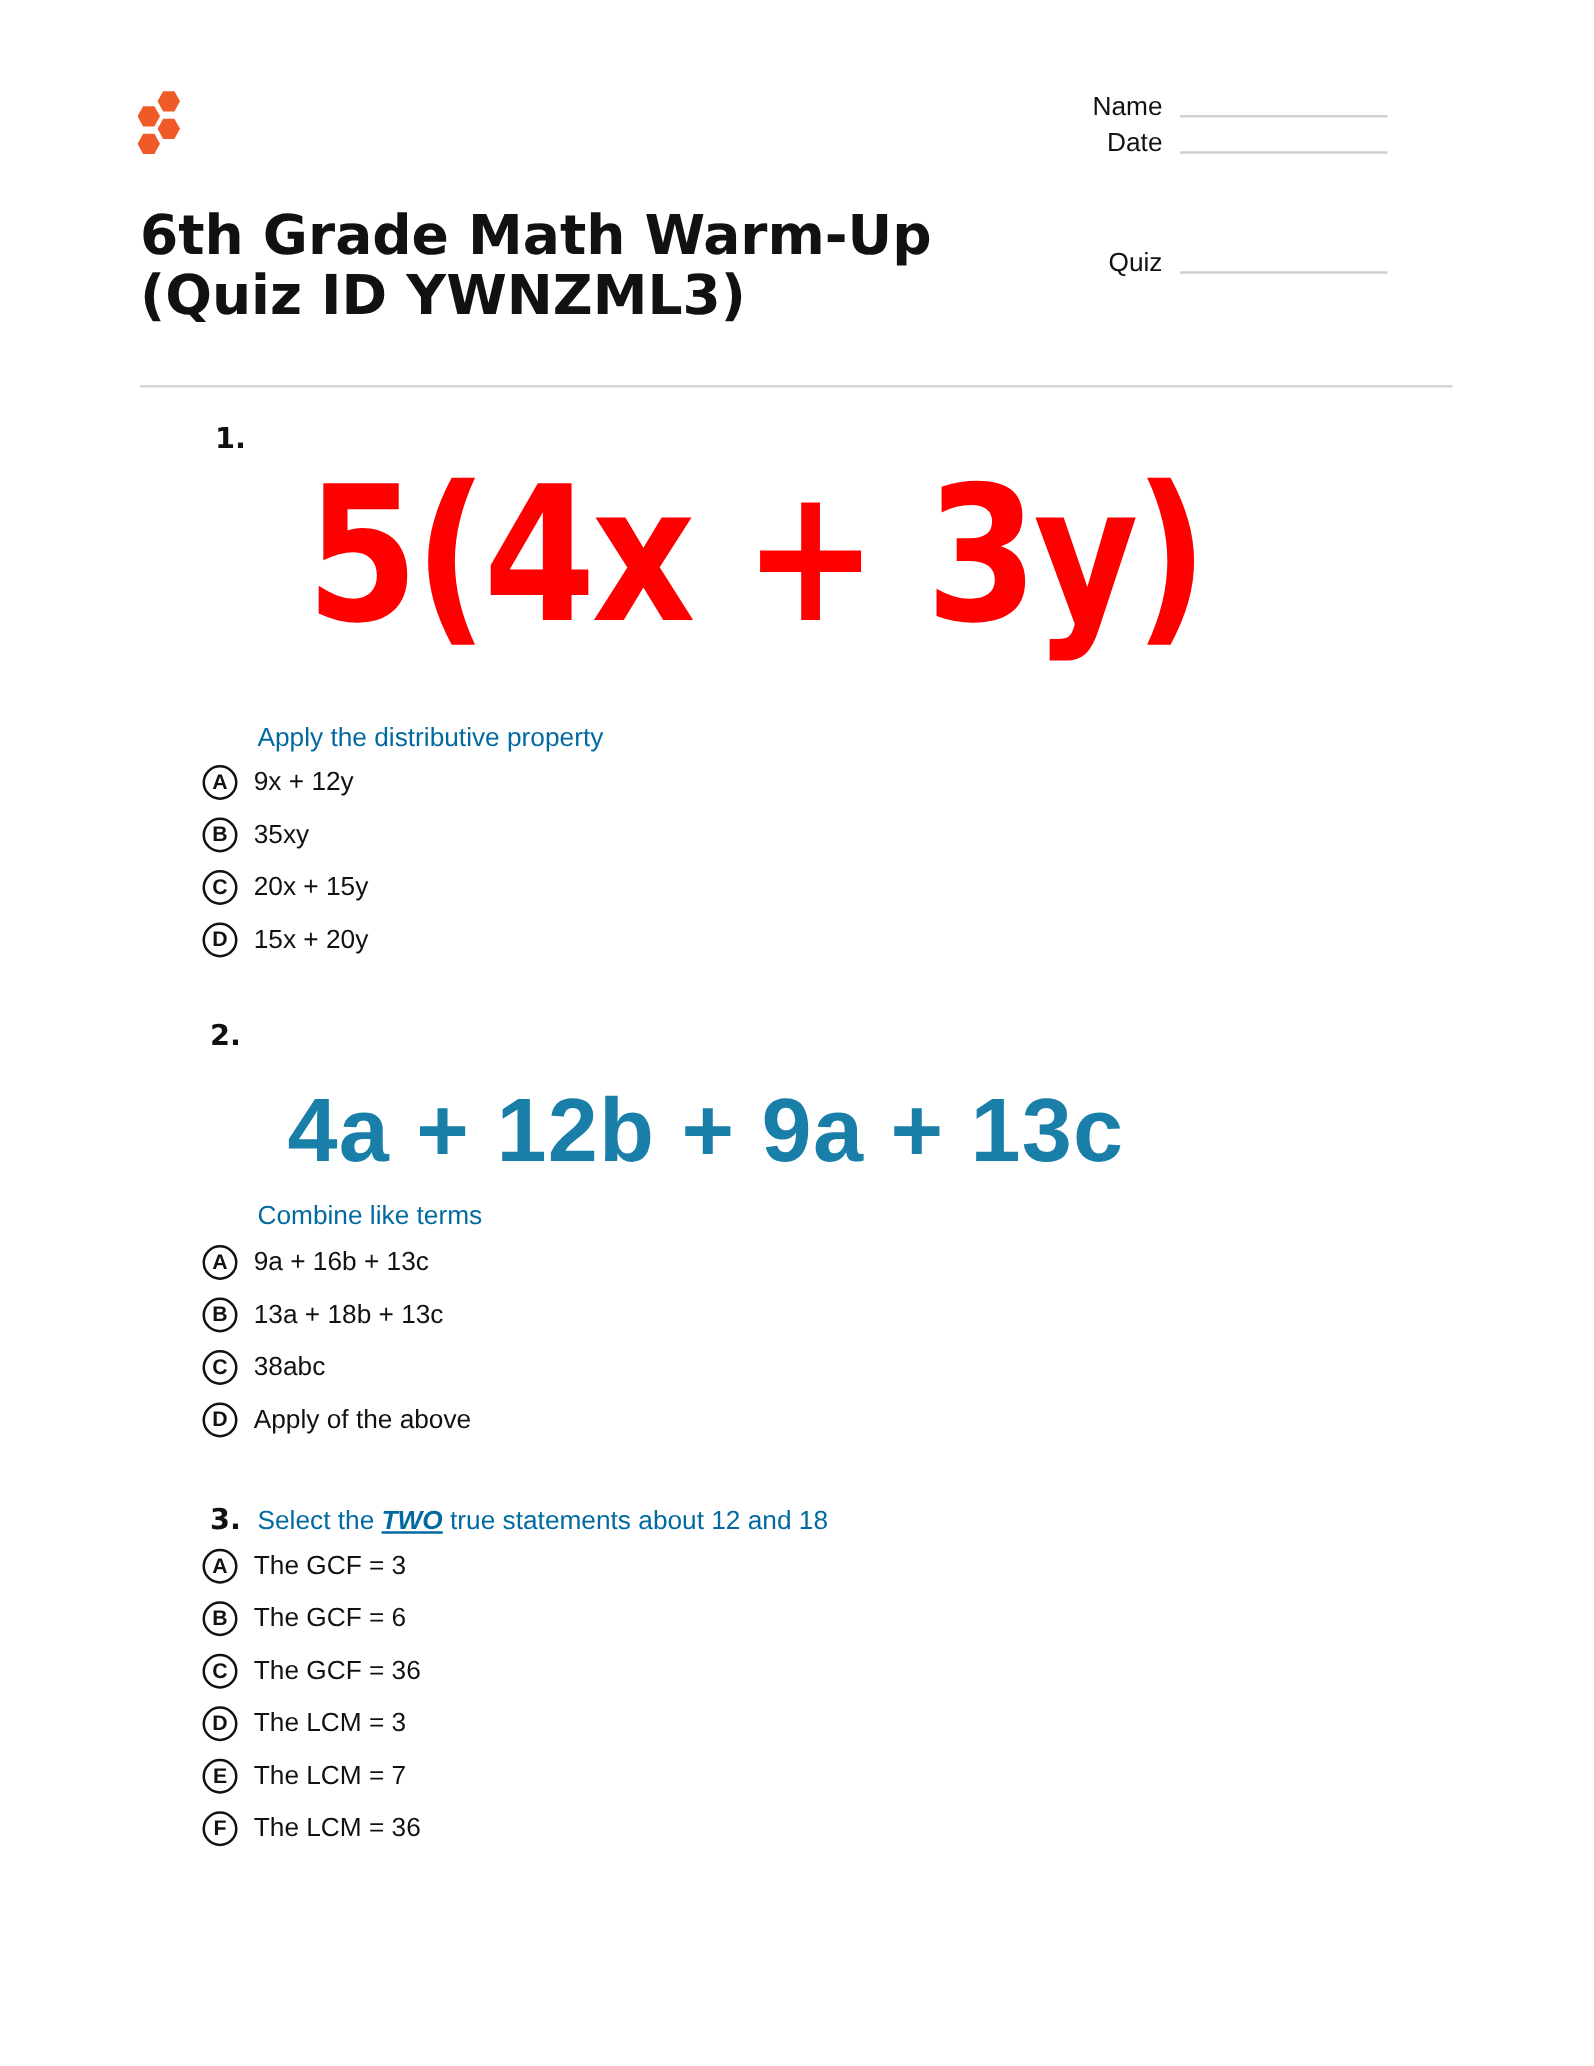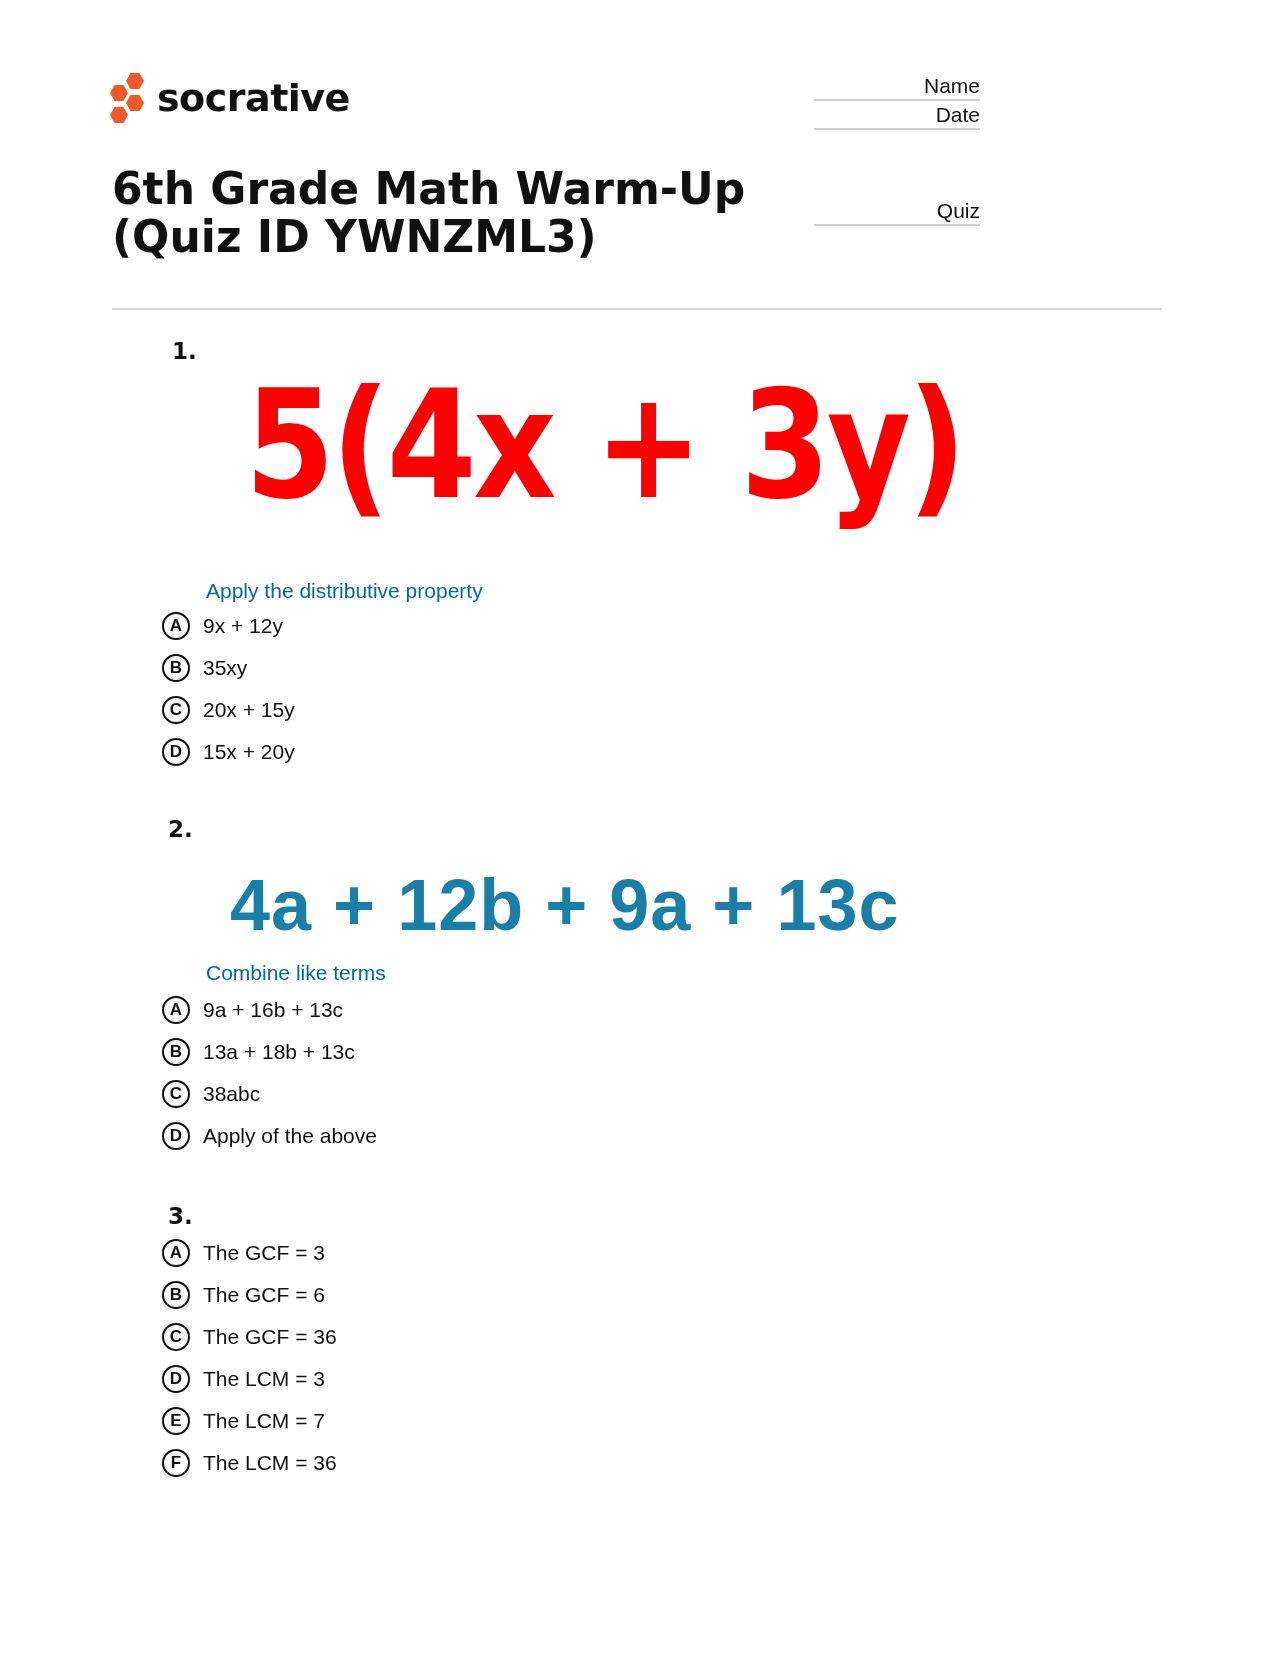--- a/index.html
+++ b/index.html
@@ -5,21 +5,21 @@
   html, body { margin: 0; padding: 0; background: #ffffff; }
   body { width: 1275px; height: 1653px; position: relative; overflow: hidden;
          font-family: "Liberation Sans", "DejaVu Sans", sans-serif; color: #111; }
   .abs { position: absolute; }
   .logo { left: 110px; top: 72px; display: flex; align-items: center; }
   .hexes { position: relative; width: 42px; height: 52px; }
   .hex { position: absolute; width: 18px; height: 18px; background: #f05a28;
          clip-path: polygon(25% 5%, 75% 5%, 100% 50%, 75% 95%, 25% 95%, 0 50%); }
   .logo-text { font-family: "DejaVu Sans", sans-serif; font-size: 38px; font-weight: 700;
                margin-left: 5px; letter-spacing: -0.5px; color: #111; }
-  .field { display: flex; align-items: flex-end; flex-direction: column; }
+  .field { display: flex; align-items: flex-end; }
   .field-label { width: 130px; text-align: right; font-size: 21px; color: #111; }
   .field-line { width: 166px; border-bottom: 2px solid #d0d0d0; margin-left: 14px; height: 1px; margin-bottom: 4px; }
   .title { left: 112px; top: 165px; width: 760px; font-family: "DejaVu Sans", sans-serif;
            font-size: 44px; font-weight: 700; line-height: 48px; color: #111; }
   .divider { left: 112px; top: 308px; width: 1050px; height: 2px; background: #d6d6d6; }
   .qnum { font-family: "DejaVu Sans", sans-serif; font-weight: 700; font-size: 23px; color: #111; }
   .eq1 { left: 245px; top: 360px; font-family: "DejaVu Sans", sans-serif; font-weight: 900;
          font-size: 150px; color: #ff0000; letter-spacing: -4px; line-height: 170px;
          transform: scaleX(0.86); transform-origin: left top; white-space: pre; }
   .eq2 { left: 230px; top: 850px; font-family: "Liberation Sans", sans-serif; font-weight: 700;
@@ -35,21 +35,20 @@
 </head>
 <body>
 
 <div class="abs logo">
   <div class="hexes">
     <div class="hex" style="left:16px; top:0px;"></div>
     <div class="hex" style="left:0px; top:12px;"></div>
     <div class="hex" style="left:16px; top:22px;"></div>
     <div class="hex" style="left:0px; top:34px;"></div>
   </div>
-  <span class="logo-text">socrative</span>
 </div>
 
 <div class="abs field" style="left:800px; top:74px;">
   <span class="field-label">Name</span>
   <span class="field-line"></span>
 </div>
 <div class="abs field" style="left:800px; top:103px;">
   <span class="field-label">Date</span>
   <span class="field-line"></span>
 </div>
@@ -100,20 +99,21 @@
       <span class="opt-text">38abc</span>
     </div>
   <div class="opt">
       <span class="bubble">D</span>
       <span class="opt-text">Apply of the above</span>
     </div>
 </div>
 
 <div class="abs" style="left:168px; top:1203px; display:flex; align-items:baseline;">
   <span class="qnum" style="width:38px;">3.</span>
+  <span class="prompt"><span>Select the </span><span class="em">TWO</span><span> true statements about 12 and 18</span></span>
 </div>
 <div class="abs" style="left:162px; top:1232px;">
   <div class="opt">
       <span class="bubble">A</span>
       <span class="opt-text">The GCF = 3</span>
     </div>
   <div class="opt">
       <span class="bubble">B</span>
       <span class="opt-text">The GCF = 6</span>
     </div>

